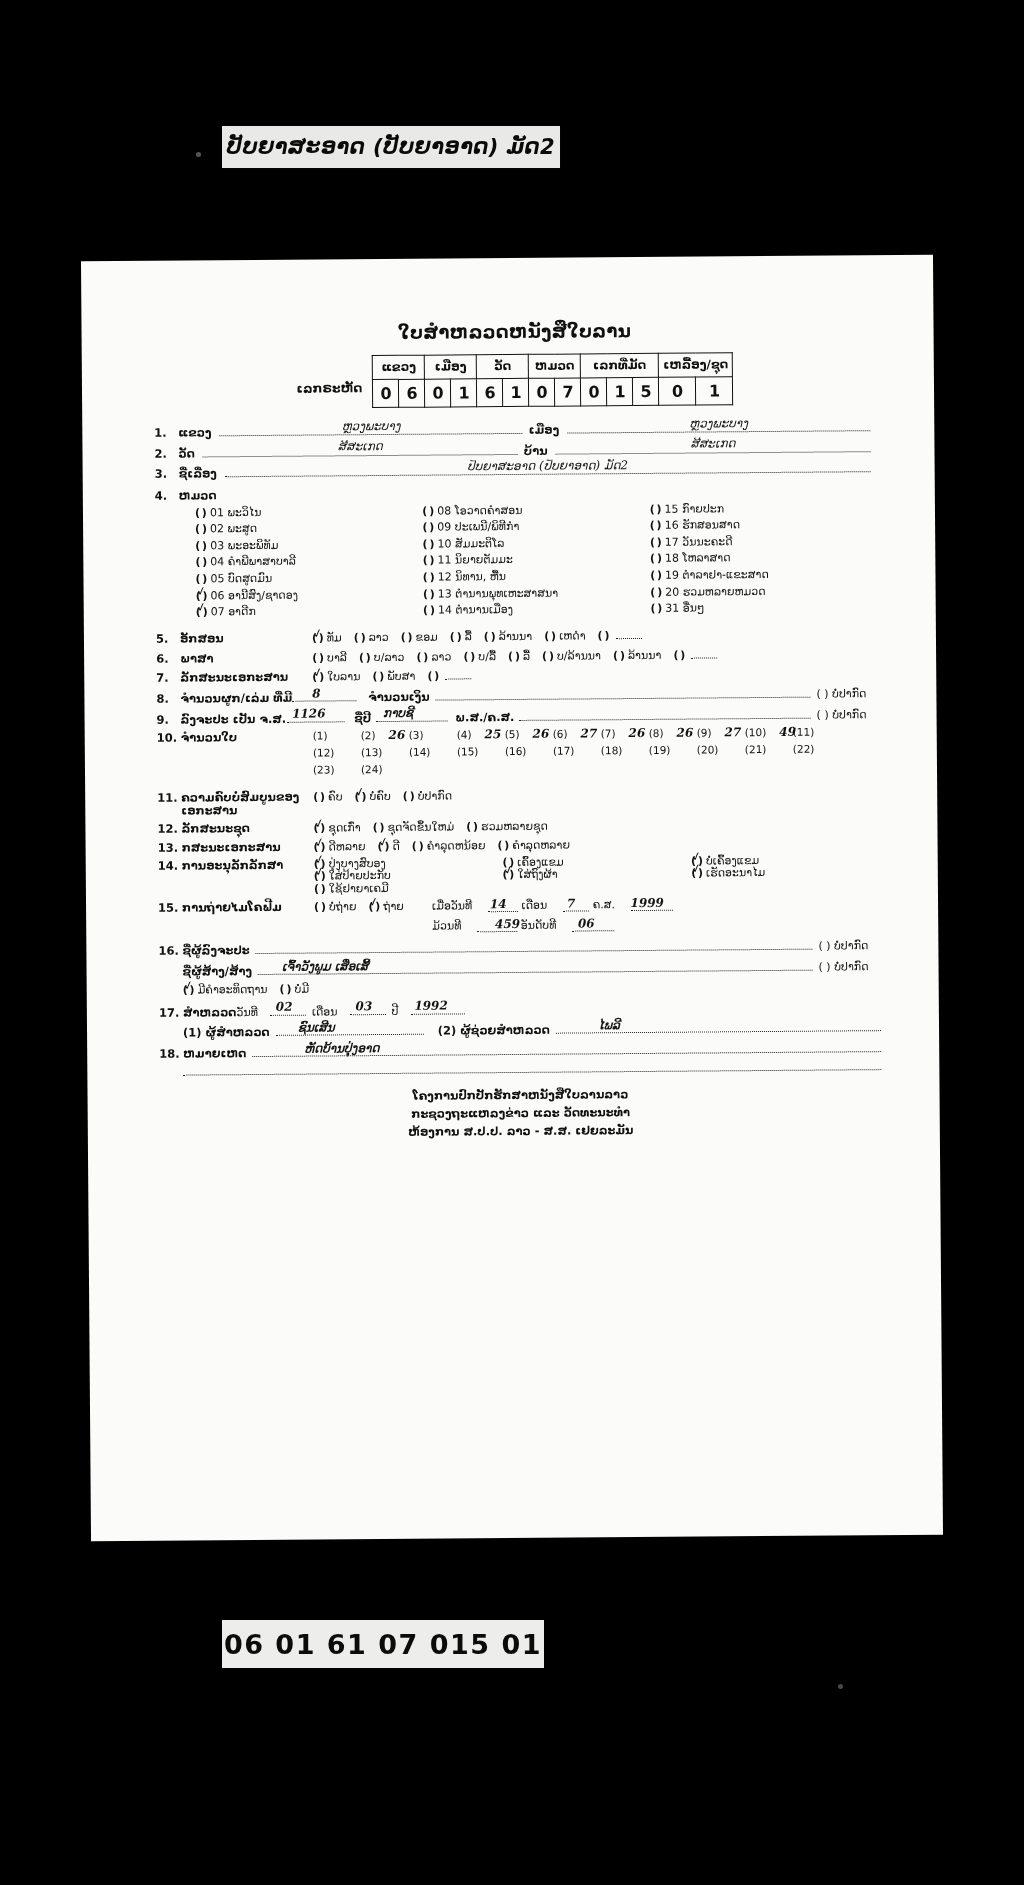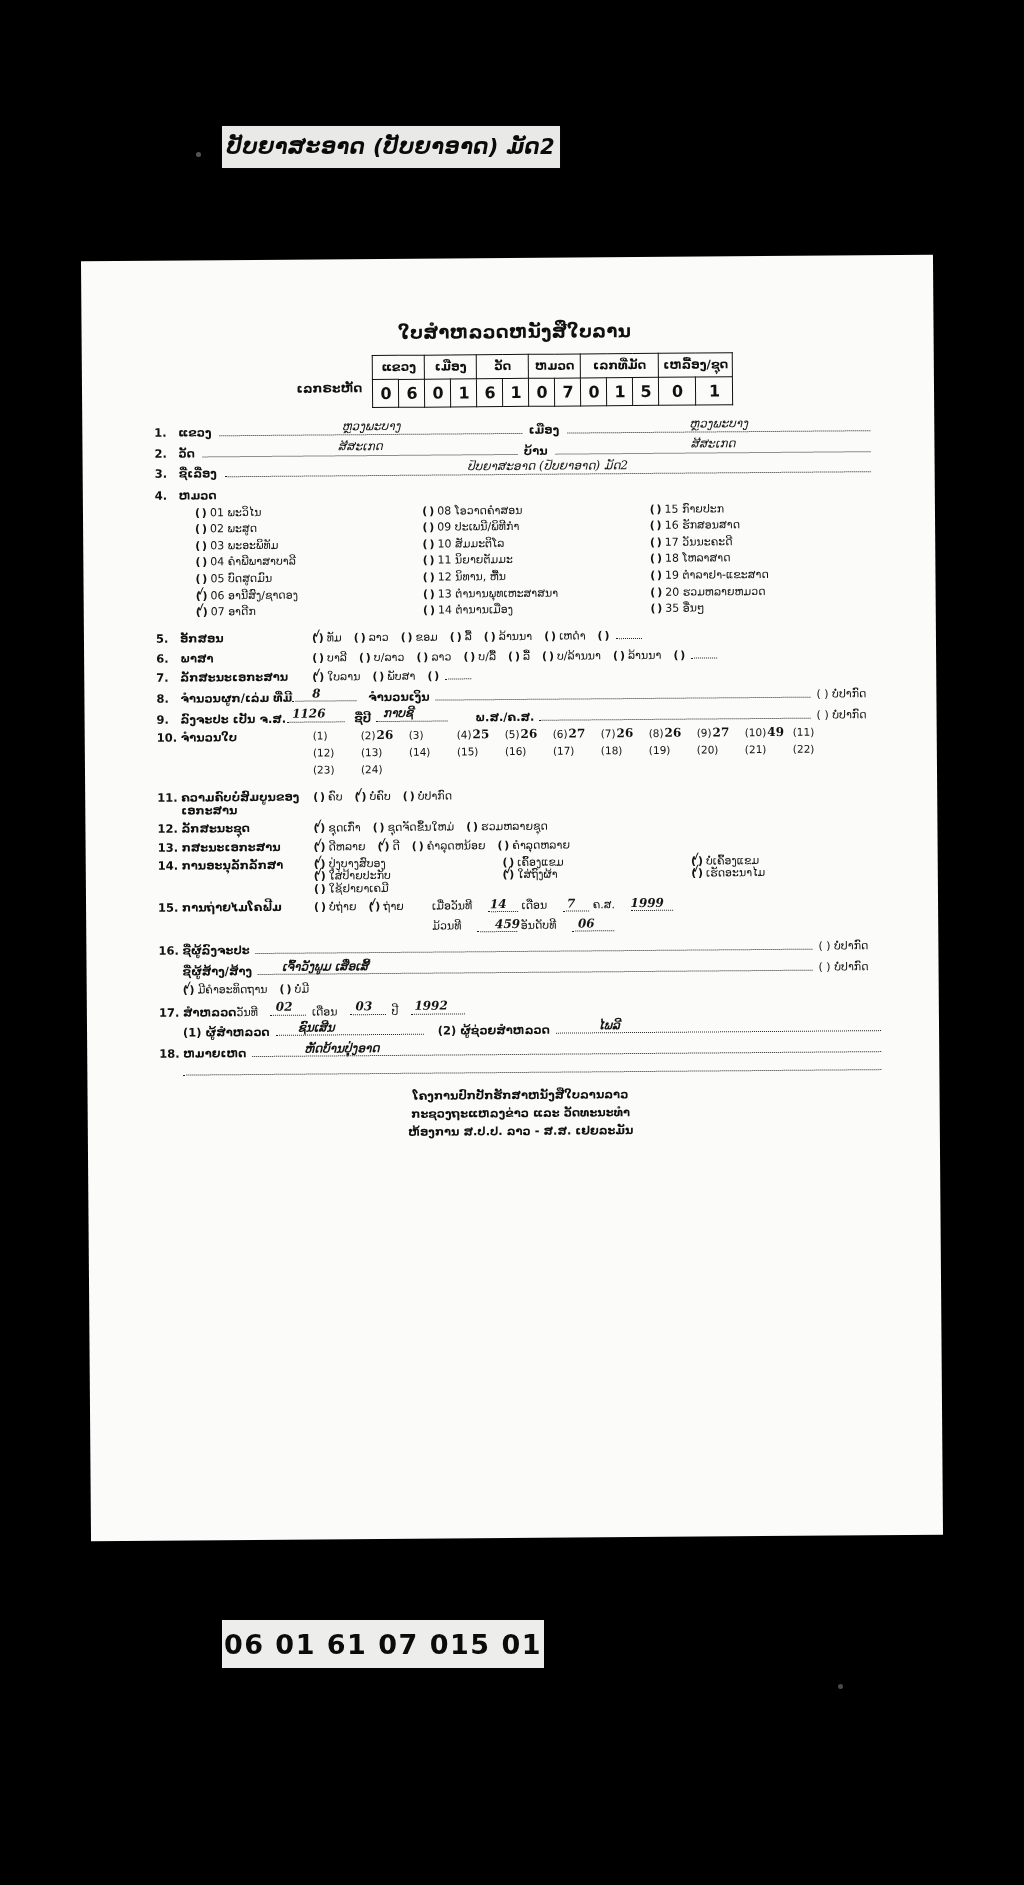--- a/index.html
+++ b/index.html
@@ -139,22 +139,22 @@
     border-bottom:1.5px dotted #222;
     margin-left:3px; height:11px;
   }
 
   
   .numgrid{ display:flex; flex-wrap:wrap; margin-left:156px; }
   .numcell{
     font-size:10.5px; width:48px; margin-bottom:4px; white-space:nowrap;
   }
   .numcell .v{
-    font-family:"DejaVu Serif", serif; 
-    font-weight:bold; font-size:12px; margin-left:1px;
+    font-family:"DejaVu Serif", serif; font-style:italic;
+    font-weight:bold; font-size:12px; margin-left:13px;
   }
 
   
   .foot{
     text-align:center; margin-top:14px;
     font-size:11.5px; font-weight:bold; line-height:1.55;
   }
 
   .inline-hand{
     font-family:"DejaVu Serif", serif; font-style:italic;
@@ -261,21 +261,21 @@
         <div class="cat"><span class="box ck">( )</span><span>11</span> <span>ນິຍາຍຕັມມະ</span></div>
         <div class="cat"><span class="box ck">( )</span><span>18</span> <span>ໂຫລາສາດ</span></div>
         <div class="cat"><span class="box ck">( )</span><span>05</span> <span>ບົດສູດມົນ</span></div>
         <div class="cat"><span class="box ck">( )</span><span>12</span> <span>ນິທານ, ຫື້ນ</span></div>
         <div class="cat"><span class="box ck">( )</span><span>19</span> <span>ຕໍາລາຢາ-ແຂະສາດ</span></div>
         <div class="cat"><span class="box ck">( )<span class="tick">✓</span></span><span>06</span> <span>ອານີສົງ/ຊາດອງ</span></div>
         <div class="cat"><span class="box ck">( )</span><span>13</span> <span>ຕໍານານພຸທເຫະສາສນາ</span></div>
         <div class="cat"><span class="box ck">( )</span><span>20</span> <span>ຮວມຫລາຍຫມວດ</span></div>
         <div class="cat"><span class="box ck">( )<span class="tick">✓</span></span><span>07</span> <span>ອາດີກ</span></div>
         <div class="cat"><span class="box ck">( )</span><span>14</span> <span>ຕໍານານເມືອງ</span></div>
-        <div class="cat"><span class="box ck">( )</span><span>35</span> <span>ອື່ນໆ</span></div>
+        <div class="cat"><span class="box ck">( )</span><span>31</span> <span>ອື່ນໆ</span></div>
       </div>
 
   <div id="opt-rows" style="margin-top:13px">
         <div class="orow">
           <div class="onum">5.</div>
           <div class="olab">ອັກສອນ</div>
           <span class="opt"><span class="box ck">( )<span class="tick">✓</span></span><span>ທັມ</span></span>
           <span class="opt"><span class="box ck">( )</span><span>ລາວ</span></span>
           <span class="opt"><span class="box ck">( )</span><span>ຂອມ</span></span>
           <span class="opt"><span class="box ck">( )</span><span>ລື້</span></span>
@@ -318,21 +318,21 @@
   <div class="orow">
     <div class="onum">9.</div>
     <div class="olab" style="width:auto">ລົງຈະປະ ເປັນ ຈ.ສ.</div>
     <span class="u-dots" style="width:58px;position:relative">
       <span class="inline-hand" style="position:absolute;left:6px;bottom:0">1126</span>
     </span>
     <span class="olab" style="width:auto;margin-left:10px">ຊື່ປີ</span>
     <span class="u-dots" style="width:72px;position:relative;margin-left:4px">
       <span class="inline-hand" style="position:absolute;left:8px;bottom:0">ກາບຊີ</span>
     </span>
-    <span class="olab" style="width:auto;margin-left:28px">ພ.ສ./ຄ.ສ.</span>
+    <span class="olab" style="width:auto;margin-left:8px">ພ.ສ./ຄ.ສ.</span>
     <span class="u-dots" style="flex:1;margin-left:4px"></span>
     <span class="opt" style="margin-left:6px">( ) ບໍ່ປາກົດ</span>
   </div>
 
   <div class="orow" style="margin-bottom:2px">
     <div class="onum">10.</div>
     <div class="olab" style="width:auto">ຈໍານວນໃບ</div>
   </div>
   <div class="numgrid" id="num-grid" style="margin-top:-16px">
         <div class="numcell"><span>(1)</span><span class="v"></span></div>

